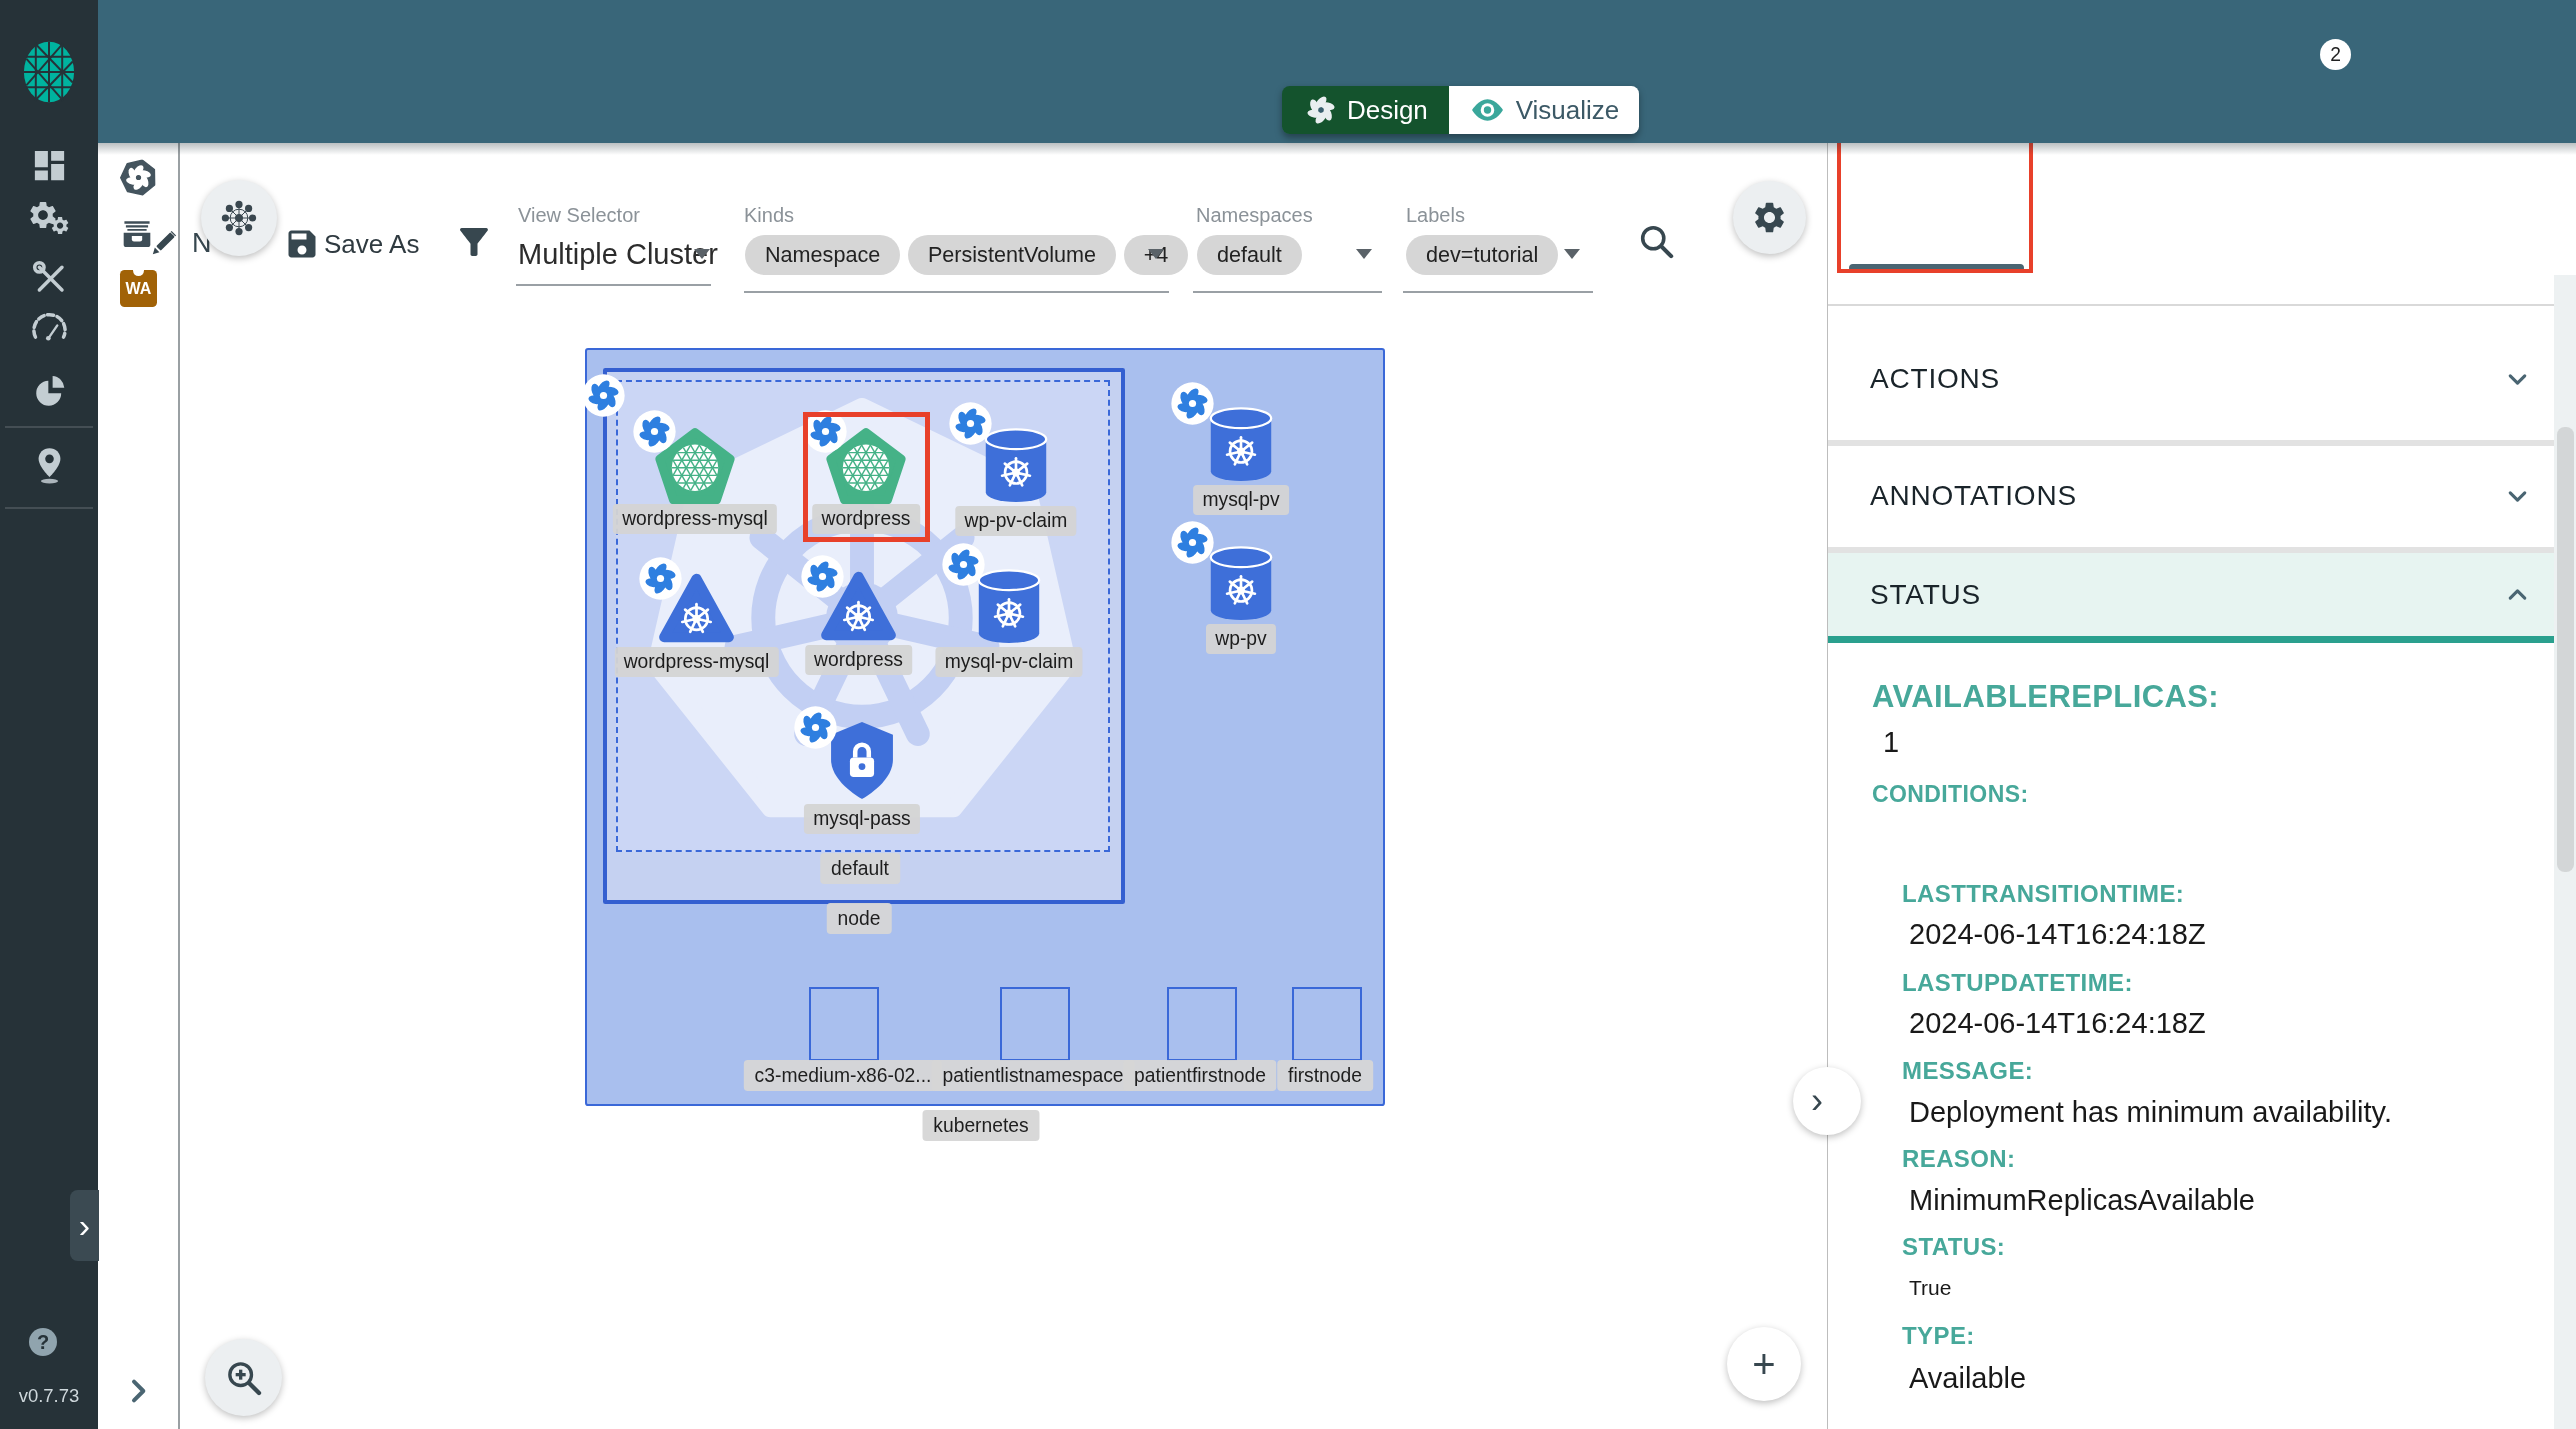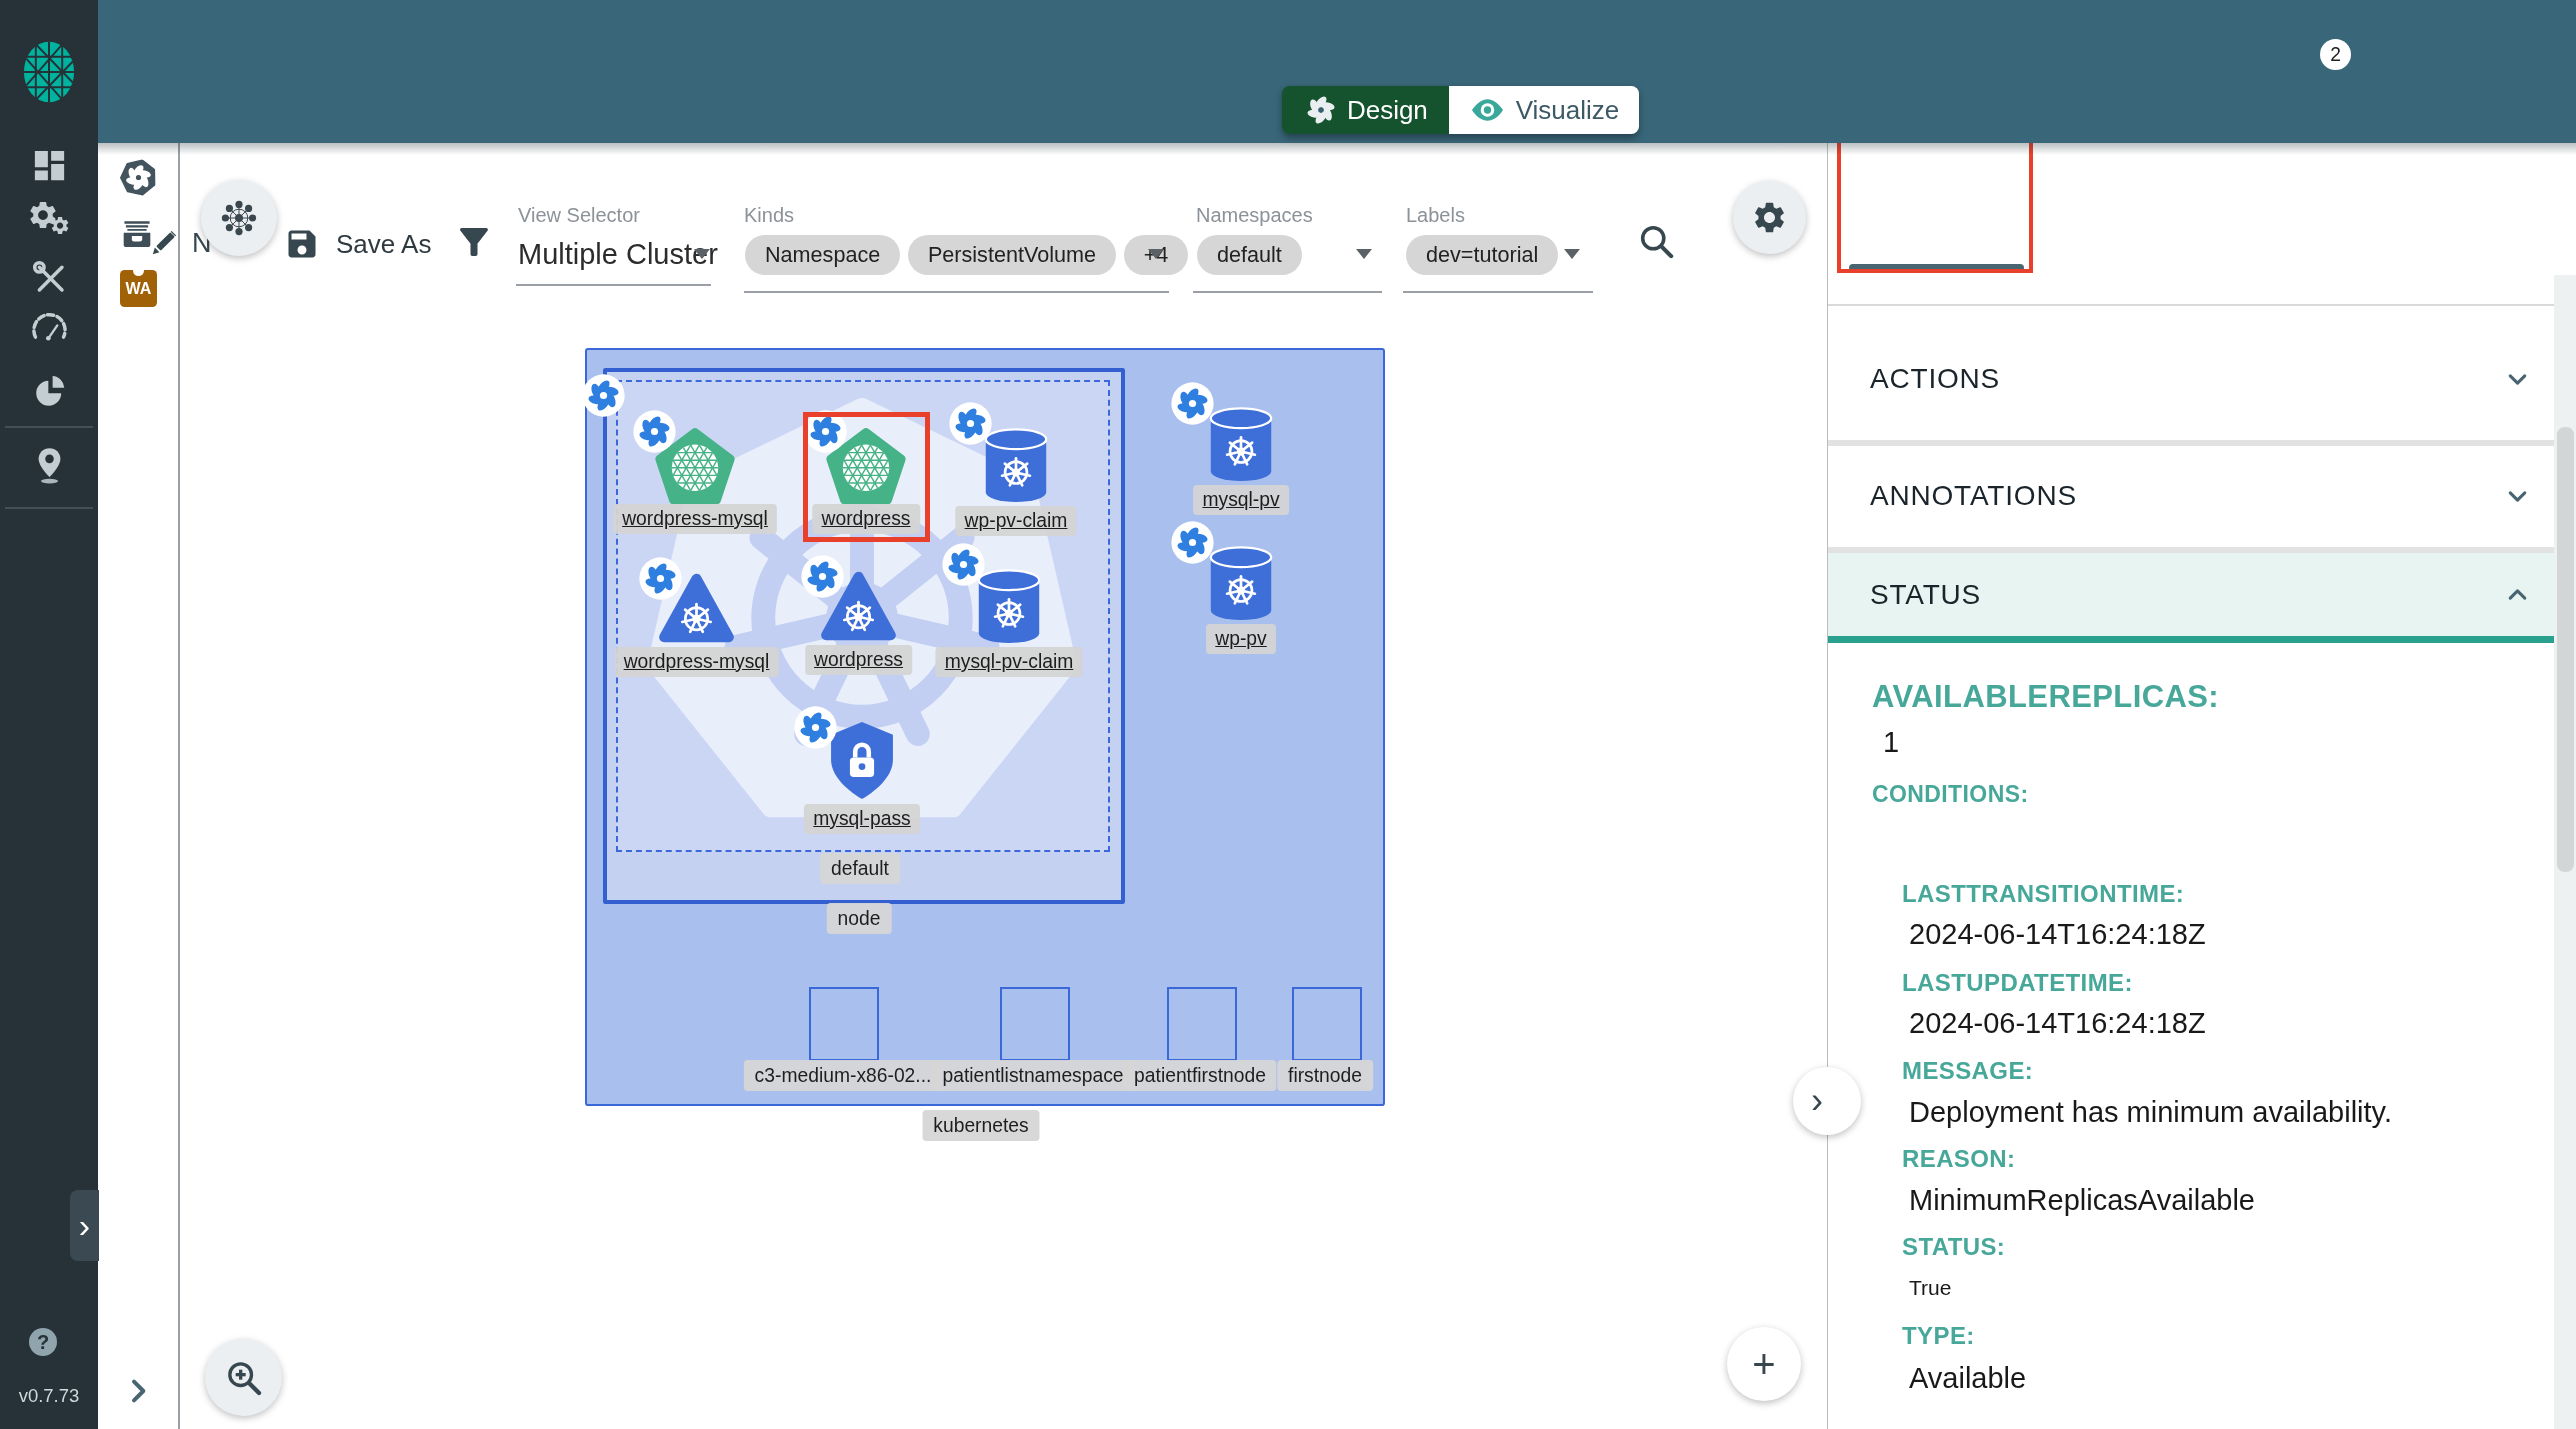--- a/index.html
+++ b/index.html
@@ -47,21 +47,21 @@
   .sel-arrow{width:0;height:0;border-left:8.5px solid transparent;border-right:8.5px solid transparent;
       border-top:10px solid #5a6268;position:absolute;cursor:pointer;}
   
   .clusterRect{left:585px;top:348px;width:796px;height:754px;background:#a9bfee;border:2.3px solid #3a68d8;border-radius:3.1px;}
   .nodeRect{left:603px;top:368px;width:514px;height:528px;background:#c5d1f1;border:4.6px solid #345fd0;border-radius:2.3px;}
   .nsRect{left:616px;top:380px;width:490px;height:468px;background:#cbd6f5;border:2.3px dashed #3a68d8;}
   .klabel{position:absolute;transform:translateX(-50%);background:rgba(214,214,214,.95);color:#1e1e1e;
       font-size:19.3px;padding:4.6px 10.8px;border-radius:3.9px;white-space:nowrap;z-index:6;}
   .knode{position:absolute;z-index:5;cursor:pointer;}
   .knode .nlbl{position:absolute;left:50%;transform:translateX(-50%);background:rgba(212,212,212,.95);
-      color:#1c1c1c;font-size:19.3px;padding:3.9px 9.3px;border-radius:3.9px;white-space:nowrap;text-decoration:underline;}
+      color:#1c1c1c;font-size:19.3px;padding:3.9px 9.3px;border-radius:3.9px;white-space:nowrap;}
   .kbadge{position:absolute;width:45px;height:45px;z-index:7;}
   .host{position:absolute;width:66px;height:70px;border:2.3px solid #3a68d8;z-index:5;cursor:pointer;}
   .redbox{position:absolute;border:5.4px solid #e8402a;z-index:9;pointer-events:none;}
   
   .panel{left:1827px;top:143px;width:749px;height:1287px;background:#fff;z-index:12;border-left:1.5px solid #bdbdbd;}
   .tab{position:absolute;top:151px;width:178px;text-align:center;cursor:pointer;}
   .tab .tlbl{font-size:27px;margin-top:10.8px;}
   .acc-row{position:absolute;left:1828px;width:746px;background:#fff;display:flex;align-items:center;
       justify-content:space-between;padding:0 42px 0 42px;box-sizing:border-box;cursor:pointer;z-index:13;}
   .acc-title{font-size:28px;color:#1a242a;letter-spacing:0.8px;}
@@ -352,21 +352,21 @@
           <circle cx="16" cy="50" r="9"></circle>
         <circle cx="74" cy="26" r="9"></circle>
           <circle cx="74" cy="74" r="9"></circle>
           <circle cx="26" cy="74" r="9"></circle>
           <circle cx="26" cy="26" r="9"></circle>
         <circle cx="50" cy="50" r="10"></circle>
       </g>
     </svg>
   </div>
 
-  <div class="abs" style="left:284px;top:226px;z-index:2;display:flex;align-items:center;gap:16px;cursor:pointer">
+  <div class="abs" style="left:284px;top:226px;z-index:2;display:flex;align-items:center;gap:4px;cursor:pointer">
     <svg width="36" height="36" viewBox="0 0 24 24">
       <path fill="#37474f" d="M17 3H5c-1.11 0-2 .9-2 2v14c0 1.1.89 2 2 2h14c1.1 0 2-.9 2-2V7l-4-4zm-5 16c-1.66 0-3-1.34-3-3s1.34-3 3-3 3 1.34 3 3-1.34 3-3 3zm3-10H5V5h10v4z"></path>
     </svg>
     <span style="font-size:26px;color:#2f3a40">Save As</span>
   </div>
 
   <svg class="abs" style="left:453px;top:221px;z-index:2" width="42" height="42" viewBox="0 0 24 24">
     <path fill="#37474f" d="M4.25 5.61C6.27 8.2 10 13 10 13v6c0 .55.45 1 1 1h2c.55 0 1-.45 1-1v-6s3.72-4.8 5.74-7.39A.998.998 0 0 0 19 4H5c-.83 0-1.3.95-.75 1.61z"></path>
   </svg>
 

